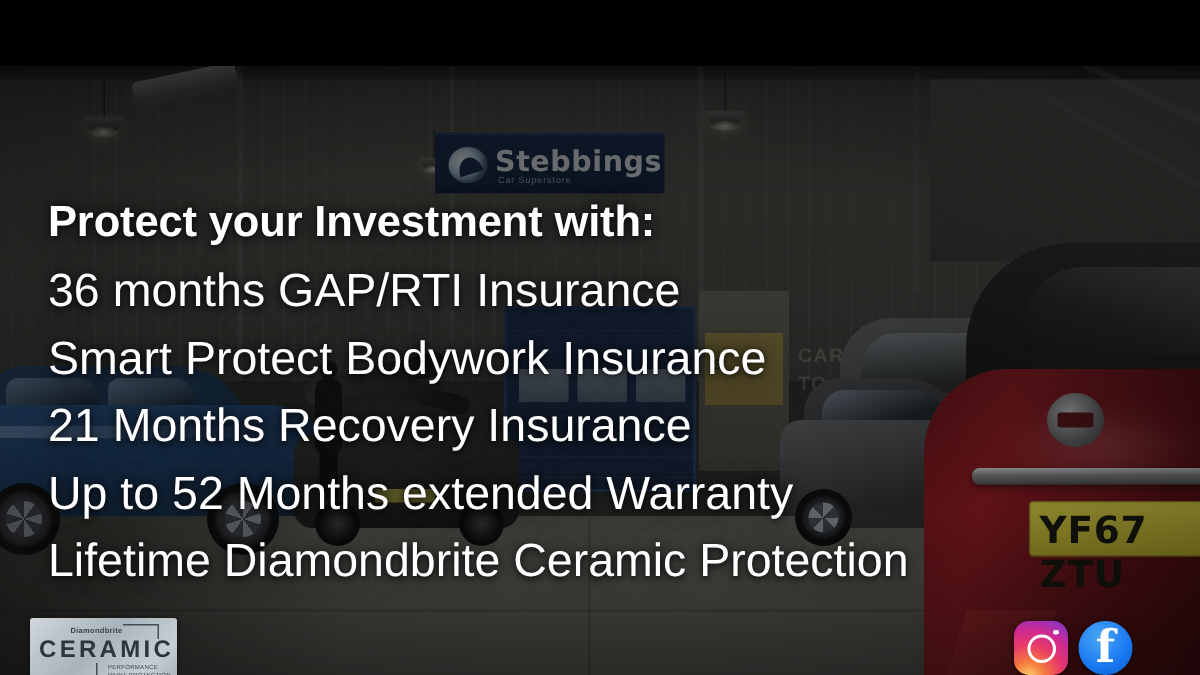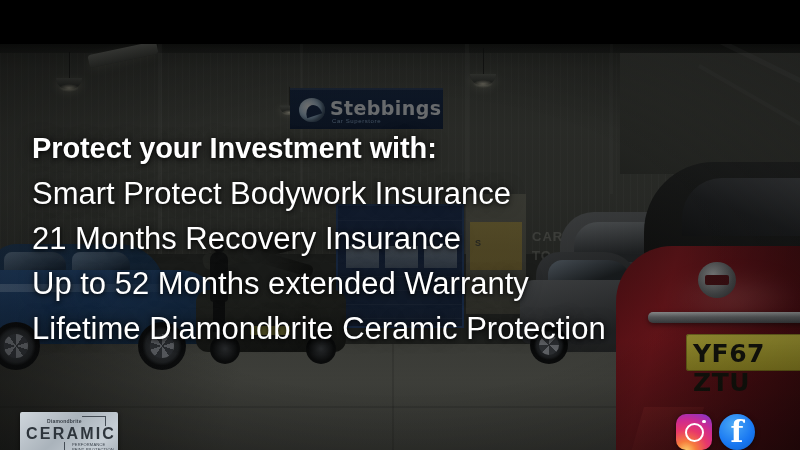--- a/index.html
+++ b/index.html
@@ -378,20 +378,21 @@
       </div>
       <div class="lowlight"></div>
     </div>
 
     <div class="scrim"></div>
     <div class="vig"></div>
   </div>
 
   <div class="copy">
     <div class="hl head">Protect your Investment with:</div>
+    <div class="hl">36 months GAP/RTI Insurance</div>
     <div class="hl">Smart Protect Bodywork Insurance</div>
     <div class="hl">21 Months Recovery Insurance</div>
     <div class="hl">Up to 52 Months extended Warranty</div>
     <div class="hl">Lifetime Diamondbrite Ceramic Protection</div>
   </div>
 
   <div class="logos">
 
     <div class="logo-cer">
       <div class="brk"></div>

